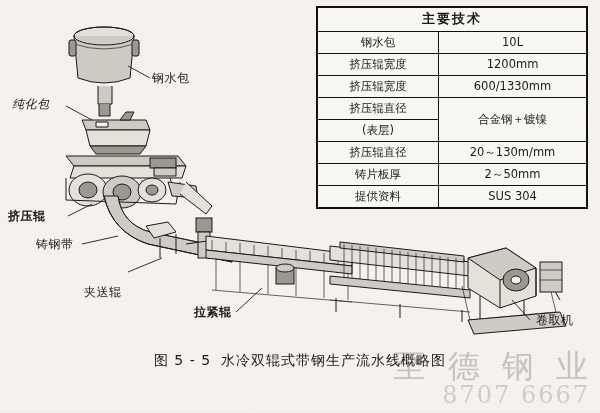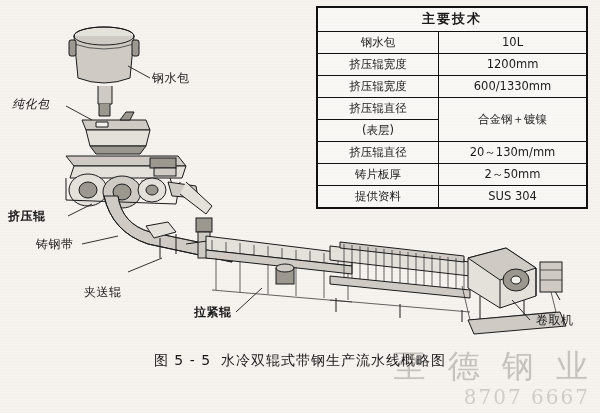--- a/index.html
+++ b/index.html
@@ -29,21 +29,21 @@
     font-size:32px;
     letter-spacing:6px;
     color:rgba(120,118,112,0.38);
     white-space:nowrap;
     pointer-events:none;
   }
   .watermark2{
     position:absolute;
     right:10px;bottom:4px;
     font-family:"DejaVu Serif","Liberation Serif",serif;
-    font-size:20px;
+    font-size:24px;
     letter-spacing:2px;
     color:rgba(120,118,112,0.30);
     white-space:nowrap;
     pointer-events:none;
   }
 
   
   .spec-table{
     position:absolute;left:316px;top:6px;width:272px;
     border:1.6px solid #111;

